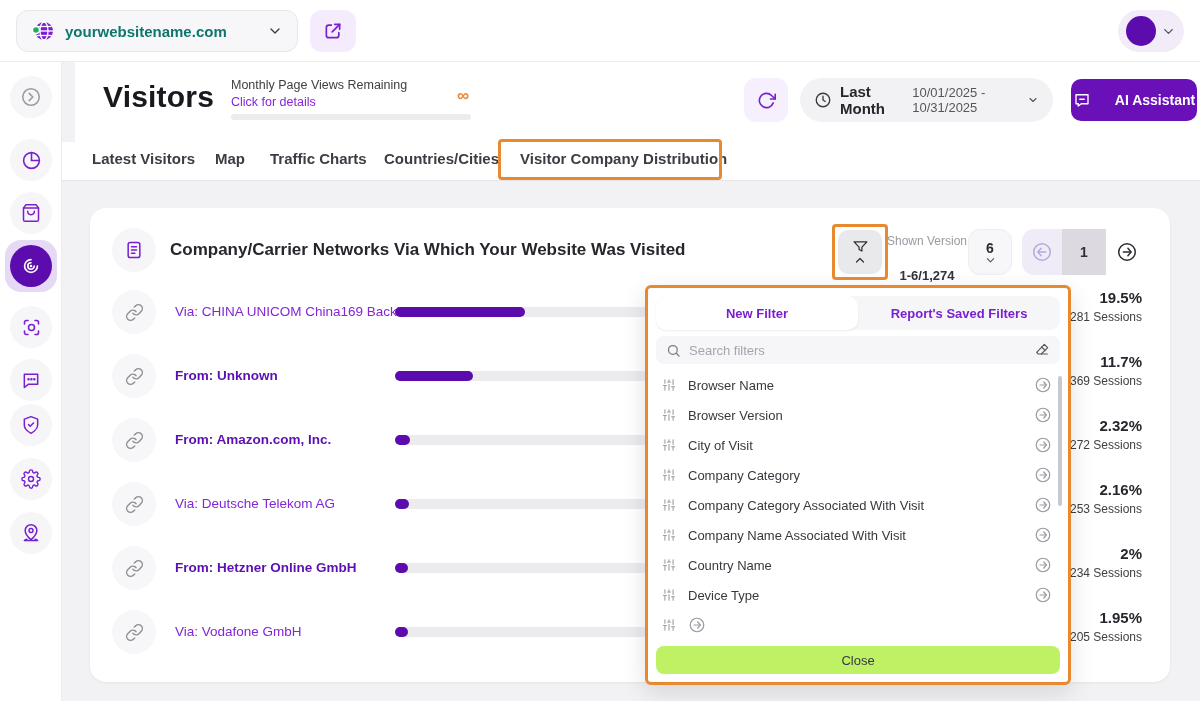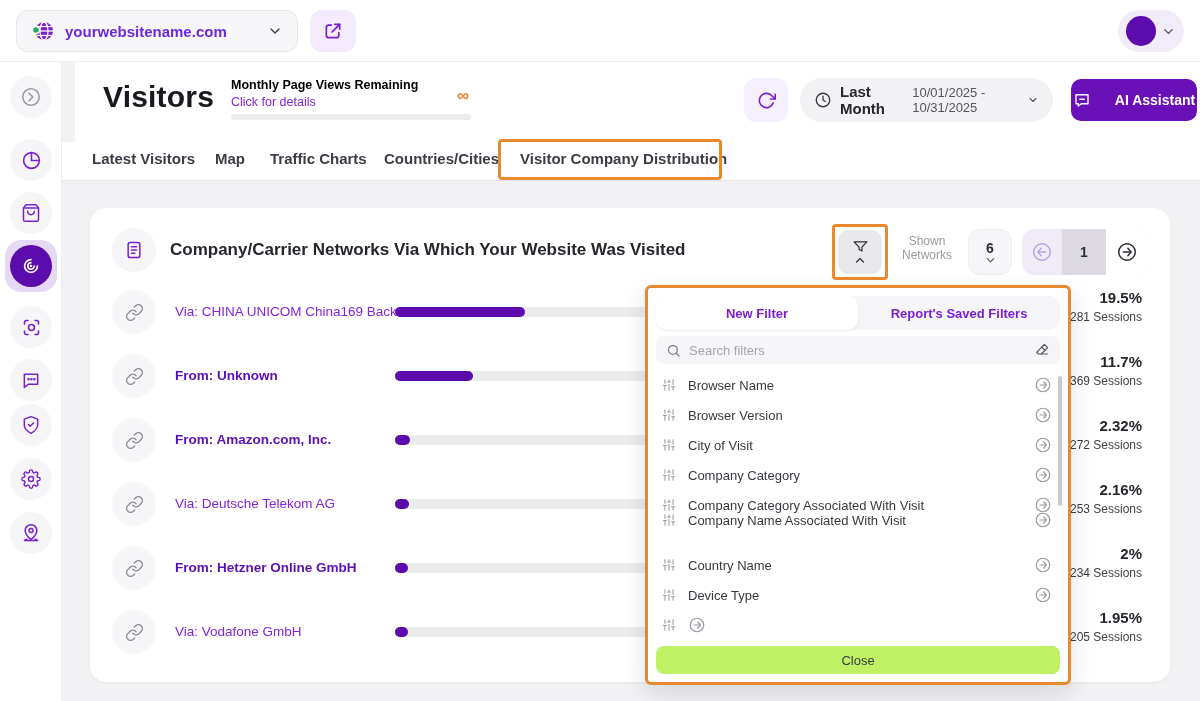--- a/index.html
+++ b/index.html
@@ -9,21 +9,21 @@
 
   svg { display:block; }
 
   
   .topbar { position:absolute; left:0; top:0; width:1200px; height:62px; background:#fff;
     border-bottom:1px solid #ededf0; z-index:30; }
   .site-pill { position:absolute; left:16px; top:10px; width:282px; height:42px;
     background:#f7f7f9; border:1px solid #e7e7ea; border-radius:12px;
     display:flex; align-items:center; padding:0 14px; gap:10px; cursor:pointer; }
   .globe-wrap { position:relative; width:24px; height:24px; flex:0 0 auto; }
-  .site-label { font-size:15px; font-weight:600; color:#6d28d9; flex:1; }
+  .site-label { font-size:15px; font-weight:600; color:#0f766e; flex:1; }
   .ext-btn { position:absolute; left:310px; top:10px; width:46px; height:42px;
     background:#f4ecfc; border-radius:12px; display:flex; align-items:center; justify-content:center; cursor:pointer; }
   .avatar-pill { position:absolute; right:16px; top:10px; width:66px; height:42px;
     background:#f2ecf9; border-radius:21px; display:flex; align-items:center; padding:0 8px; gap:5px; cursor:pointer; }
   .avatar { width:30px; height:30px; border-radius:50%; background:#5c0bad; }
 
   
   .sidebar { position:absolute; left:0; top:62px; width:62px; height:639px; background:#fff;
     border-right:1px solid #ededf0; z-index:20; }
   .sb-item { position:absolute; left:10px; width:42px; height:42px; border-radius:50%;
@@ -32,21 +32,21 @@
   .sb-item.gray { color:#9a9aa2; }
   .sb-active-wrap { position:absolute; left:5px; width:52px; height:52px; border-radius:16px;
     background:#e6d9f5; display:flex; align-items:center; justify-content:center; cursor:pointer; }
   .sb-active-inner { width:42px; height:42px; border-radius:50%; background:#5c0bad;
     display:flex; align-items:center; justify-content:center; color:#fff; }
 
   
   .header { position:absolute; left:75px; top:62px; width:1138px; height:119px; background:#fff; z-index:5; }
   .page-title { position:absolute; left:28px; top:18px; font-size:30px; font-weight:700; color:#18181f; letter-spacing:.2px; }
   .quota { position:absolute; left:156px; top:16px; }
-  .quota-label { font-size:12.5px; font-weight:700; color:#000000; }
+  .quota-label { font-size:12.5px; font-weight:400; color:#404040; }
   .quota-link { font-size:12.5px; color:#8426d9; margin-top:3px; cursor:pointer; }
   .quota-bar { position:absolute; left:156px; top:52px; width:240px; height:6px; border-radius:3px; background:#ececef; }
   .quota-inf { position:absolute; left:382px; top:24px; font-size:17px; font-weight:700; color:#ee8833; }
   .refresh-btn { position:absolute; left:669px; top:16px; width:44px; height:44px; border-radius:12px;
     background:#f6effd; display:flex; align-items:center; justify-content:center; color:#7a1fd0; cursor:pointer; }
   .period-pill { position:absolute; left:725px; top:16px; width:253px; height:44px; border-radius:22px;
     background:#f2f2f4; display:flex; align-items:center; padding:0 14px; gap:8px; cursor:pointer; }
   .period-label { font-size:15px; font-weight:700; color:#26262c; }
   .period-range { font-size:13px; color:#55555e; margin-left:4px; }
   .ai-btn { position:absolute; left:996px; top:17px; width:126px; height:42px; border-radius:10px;
@@ -323,21 +323,21 @@
           </svg>
       </span>
       <span>
         <svg width="12" height="8" viewBox="0 0 24 14" fill="none" stroke="currentColor" stroke-width="2.4" stroke-linecap="round" stroke-linejoin="round">
             <polyline points="5 11 12 4 19 11"></polyline>
           </svg>
       </span>
     </div>
 
     <div class="entries">
-      <div class="entries-label">Shown Networks</div>
+      <div class="entries-label">Shown Version</div>
       <div class="entries-value">1-6/1,274</div>
     </div>
 
     <div class="pagesize">
       <span class="pagesize-val">6</span>
       <span>
         <svg width="11" height="7" viewBox="0 0 24 14" fill="none" stroke="#55555e" stroke-width="2.4" stroke-linecap="round" stroke-linejoin="round">
             <polyline points="5 3 12 10 19 3"></polyline>
           </svg>
       </span>
@@ -593,21 +593,21 @@
         </span>
         <span class="f-label">Company Category Associated With Visit</span>
         <span class="f-go">
           <svg width="18" height="18" viewBox="0 0 24 24" fill="none" stroke="currentColor" stroke-width="1.6" stroke-linecap="round" stroke-linejoin="round">
             <circle cx="12" cy="12" r="9"></circle>
             <line x1="8" y1="12" x2="16" y2="12"></line>
             <polyline points="13 8 16.5 12 13 16"></polyline>
           </svg>
         </span>
       </div>
-    <div class="f-item" style="top:217px">
+    <div class="f-item" style="top:232px">
         <span class="f-drag">
           <svg width="14" height="14" viewBox="0 0 24 24" fill="none" stroke="#9a9aa2" stroke-width="1.8" stroke-linecap="round">
             <line x1="5" y1="21" x2="5" y2="13"></line>
             <line x1="5" y1="9" x2="5" y2="3"></line>
             <line x1="12" y1="21" x2="12" y2="11"></line>
             <line x1="12" y1="7" x2="12" y2="3"></line>
             <line x1="19" y1="21" x2="19" y2="15"></line>
             <line x1="19" y1="11" x2="19" y2="3"></line>
             <line x1="2.5" y1="13" x2="7.5" y2="13"></line>
             <line x1="9.5" y1="7" x2="14.5" y2="7"></line>

